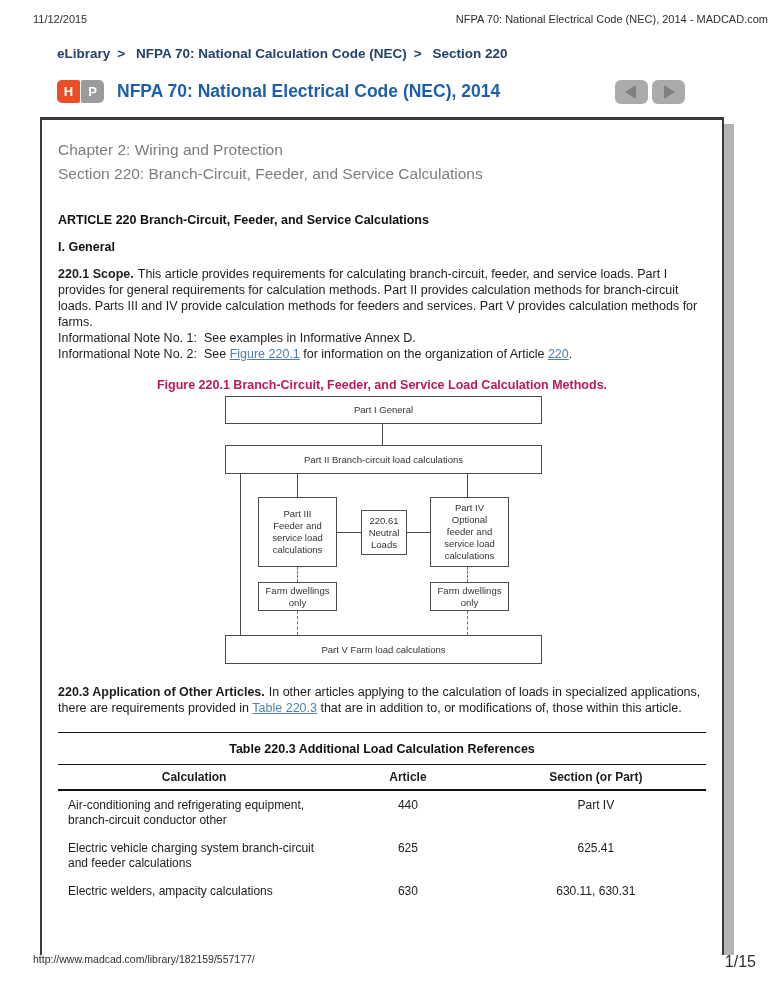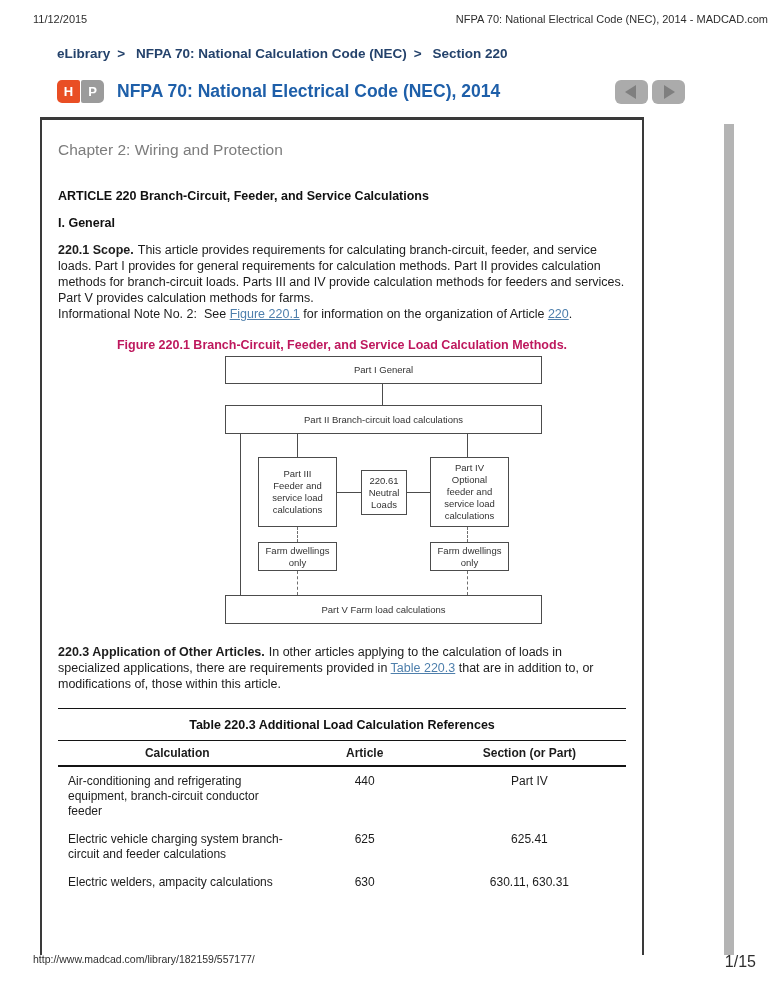--- a/index.html
+++ b/index.html
@@ -34,21 +34,21 @@
   }
   .nav-btn.prev { left:615px; }
   .nav-btn.next { left:652px; }
   .tri { width:0; height:0; border-top:7px solid transparent; border-bottom:7px solid transparent; display:block; }
   .tri-left  { border-right:11px solid #7F7F7F; margin-right:2px; }
   .tri-right { border-left:11px solid #7F7F7F; margin-left:2px; }
 
   
   .sheet-shadow { position:absolute; left:724px; top:124px; width:10px; height:831px; background:#B4B4B4; }
   .sheet {
-    position:absolute; left:40px; top:117px; width:604px; height:838px;
+    position:absolute; left:40px; top:117px; width:684px; height:838px;
     background:#fff; border:2px solid #3A3A3A; border-top-width:3px; border-bottom:none;
     padding:20px 16px 0 16px; overflow:hidden;
   }
   .h-gray { font-size:15.5px; font-weight:400; color:#7C7C7C; line-height:19px; margin:0; }
   .h-gray + .h-gray { margin-top:5px; }
   .article-h { margin-top:30px; font-size:12.5px; font-weight:bold; color:#111; }
   .part-h { margin-top:13px; font-size:12.5px; font-weight:bold; color:#111; }
   .para { margin-top:12px; font-size:12.5px; line-height:16px; color:#1c1c1c; }
   .lbl { font-weight:bold; margin-right:4px; }
   .note { white-space:pre-wrap; }
@@ -99,26 +99,28 @@
   <span class="tri tri-left"></span>
 </button>
 <button class="nav-btn next">
   <span class="tri tri-right"></span>
 </button>
 
 <div class="sheet-shadow"></div>
 <div class="sheet">
 
   <p class="h-gray">Chapter 2: Wiring and Protection</p>
+  <p class="h-gray">Section 220: Branch-Circuit, Feeder, and Service Calculations</p>
 
   <div class="article-h">ARTICLE 220 Branch-Circuit, Feeder, and Service Calculations</div>
   <div class="part-h">I. General</div>
 
   <div class="para">
     <span class="lbl">220.1 Scope.</span><span>This article provides requirements for calculating branch-circuit, feeder, and service loads. Part I provides for general requirements for calculation methods. Part II provides calculation methods for branch-circuit loads. Parts III and IV provide calculation methods for feeders and services. Part V provides calculation methods for farms.</span>
+    <div class="note">Informational Note No. 1:  See examples in Informative Annex D.</div>
     <div class="note"><span>Informational Note No. 2:  See </span><a class="lnk">Figure 220.1</a><span> for information on the organization of Article </span><a class="lnk">220</a><span>.</span></div>
   </div>
 
   <div class="fig-caption">Figure 220.1   Branch-Circuit, Feeder, and Service Load Calculation Methods.</div>
 
   <div class="diagram">
     <div class="dbox" style="left:167px; top:0; width:317px; height:28px;">Part I General</div>
     <div class="vline" style="left:324px; top:28px; height:21px;"></div>
     <div class="dbox" style="left:167px; top:49px; width:317px; height:29px;">Part II Branch-circuit load calculations</div>
 
@@ -163,21 +165,21 @@
     <table class="reftable">
       <thead>
         <tr>
           <th>Calculation</th>
           <th>Article</th>
           <th>Section (or Part)</th>
         </tr>
       </thead>
       <tbody>
         <tr>
-          <td>Air-conditioning and refrigerating equipment, branch-circuit conductor feeder</td>
+          <td>Air-conditioning and refrigerating equipment, branch-circuit conductor other</td>
           <td>440</td>
           <td>Part IV</td>
         </tr>
         <tr>
           <td>Electric vehicle charging system branch-circuit and feeder calculations</td>
           <td>625</td>
           <td>625.41</td>
         </tr>
         <tr>
           <td>Electric welders, ampacity calculations</td>

